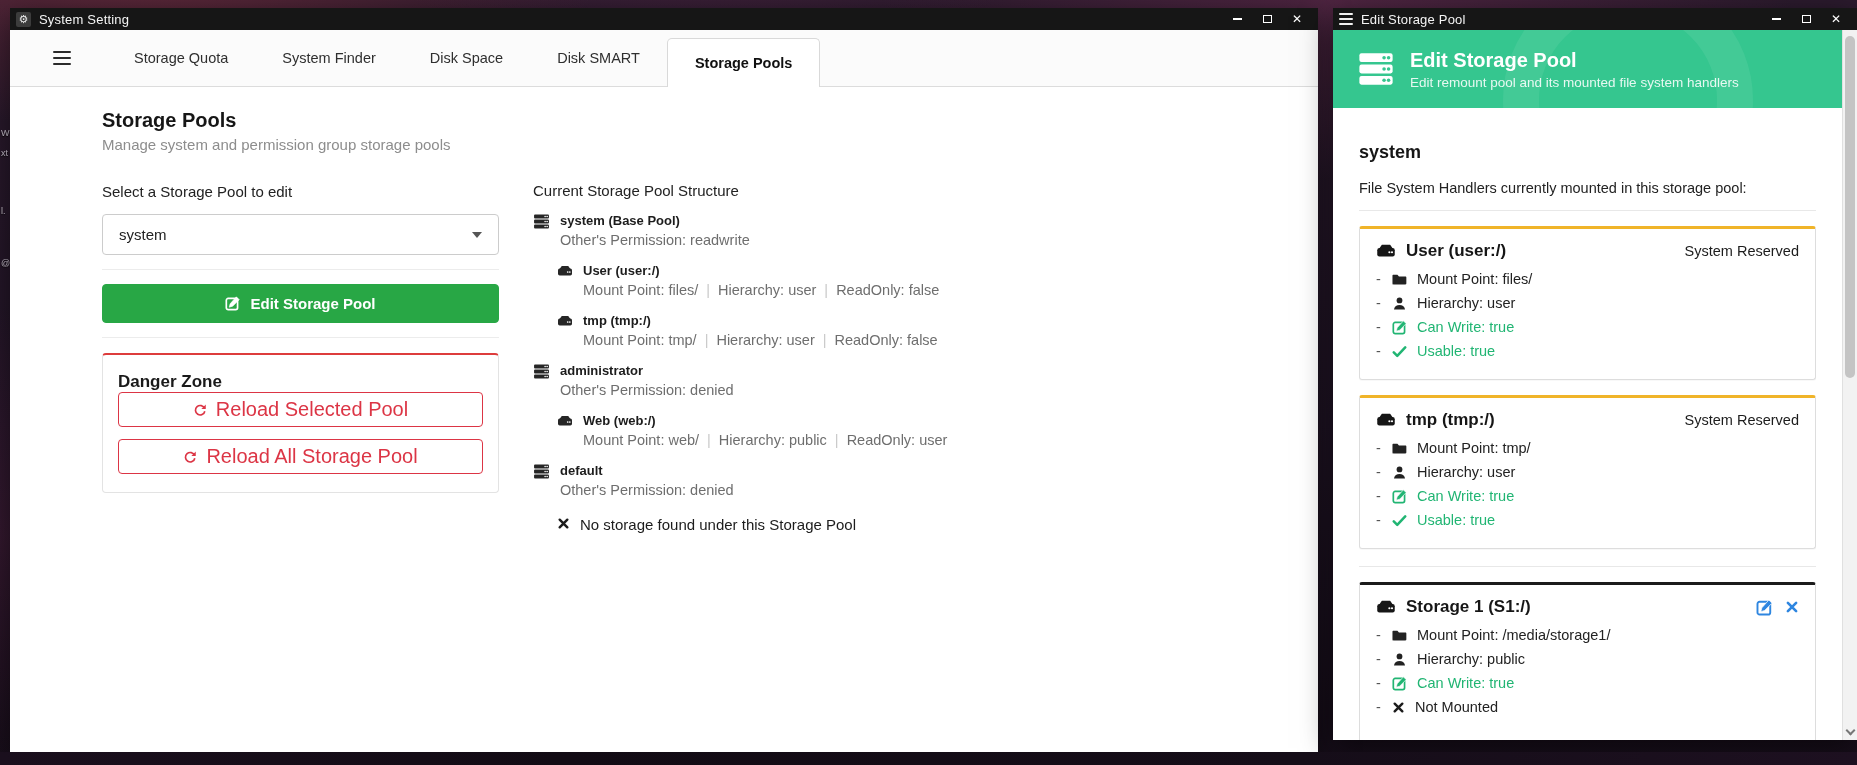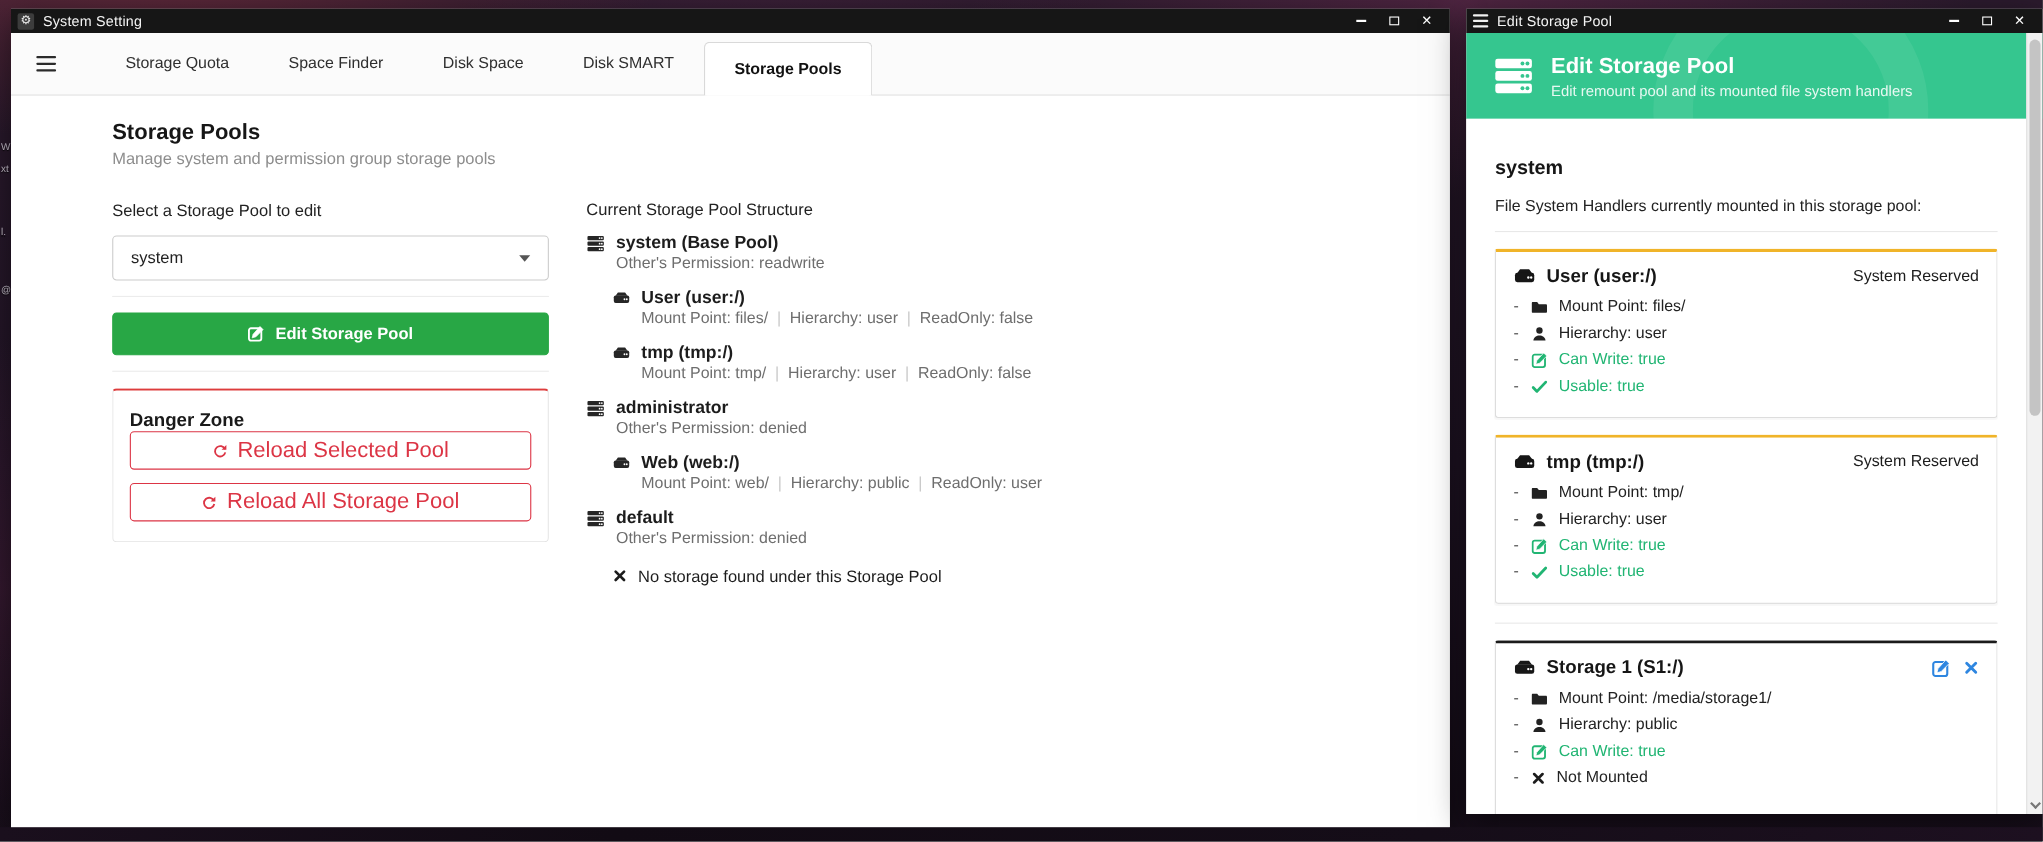--- a/index.html
+++ b/index.html
@@ -31,21 +31,21 @@
   .ic-close::before { content:"✕"; font-size:12px; line-height:1; }
   .icon-gear { width:15px; height:15px; background:#3c3c3c; border-radius:2px; display:flex; align-items:center; justify-content:center; }
   .icon-gear::before { content:"⚙"; font-size:11px; color:#e8e8e8; line-height:1; }
   .hamb { display:inline-flex; flex-direction:column; gap:3.5px; }
   .hamb i { display:block; width:18px; height:2.6px; background:#2b2b2b; border-radius:1px; }
   .hamb.light i { width:14px; height:2.2px; gap:2.5px; background:#f0f0f0; }
   .hamb.light { gap:2.5px; }
 
   
   #win-left { left:10px; top:8px; width:1308px; height:745px; }
-  .nav { height:57px; background:#fbfbfb; border-bottom:1px solid #dcdcdc; display:flex; align-items:center; position:relative; }
+  .nav { height:57px; background:#fbfbfb; border-bottom:1px solid #dcdcdc; display:flex; align-items:center; position:relative;padding-left:20px; }
   .nav .hamb { margin:0 36px 0 23px; }
   .tab { padding:0 27px; font-size:14.5px; color:#2f2f2f; display:flex; align-items:center; height:100%; }
   .tab.active { height:49px; align-self:flex-end; background:#fff; border:1px solid #d9d9d9; border-bottom:none;
     border-radius:5px 5px 0 0; font-weight:bold; margin-bottom:-1px; color:#111; }
   .lw-content { position:relative; height:calc(100% - 80px); background:#fff; }
 
   .col-left { position:absolute; left:92px; top:21px; width:397px; }
   .page-h1 { font-size:20px; font-weight:bold; color:#161616; line-height:24px; }
   .page-sub { font-size:15px; color:#8d8d8d; margin-top:3px; line-height:19px; }
   .sel-label { font-size:15px; color:#222; margin-top:28px; line-height:19px; }
@@ -59,21 +59,21 @@
   .danger-h { font-size:17px; font-weight:bold; color:#1a1a1a; }
   .danger-p { font-size:14.5px; color:#3f3f3f; line-height:1.5; margin:13px 0 17px; }
   .btn-red { height:35px; width:100%; background:#fff; border:1px solid #dc3545; border-radius:4px; color:#dc3545;
     font-size:20px; display:flex; align-items:center; justify-content:center; gap:9px; margin-bottom:12px; cursor:pointer; font-family:inherit; }
 
   .col-mid { position:absolute; left:523px; top:95px; width:720px; }
   .struct-label { font-size:15px; color:#222; line-height:18px; margin-bottom:12px; }
   .t-row { display:flex; gap:10px; margin-bottom:13px; }
   .t-row .ticon { flex:0 0 auto; margin-top:1px; }
   .t-child { margin-left:24px; }
-  .t-title { font-size:16px; font-weight:bold; color:#1c1c1c; line-height:18px; }
+  .t-title { font-size:13px; font-weight:bold; color:#1c1c1c; line-height:18px; }
   .t-meta { font-size:14.5px; color:#6e6e6e; line-height:17px; margin-top:2px; }
   .t-meta .seg:not(:last-child)::after { content:"|"; color:#c9c9c9; margin:0 8px; font-weight:normal; }
   .t-empty { font-size:15px; color:#1c1c1c; line-height:17px; margin-top:17px; }
 
   
   #win-right { left:1333px; top:8px; width:524px; height:732px; }
   .banner { height:78px; background:#35c68f; position:relative; overflow:hidden; display:flex; align-items:center; padding-left:24px; gap:15px; }
   .banner .ring { position:absolute; width:250px; height:250px; border:36px solid rgba(255,255,255,.07); border-radius:50%; left:170px; top:-55px; }
   .banner-title { font-size:20px; font-weight:bold; color:#fff; line-height:24px; }
   .banner-sub { font-size:13.5px; color:rgba(255,255,255,.88); margin-top:3px; }
@@ -167,21 +167,21 @@
       </span>
     </div>
 
     <div class="nav">
       <span class="hamb">
           <i></i>
           <i></i>
           <i></i>
         </span>
       <span class="tab">Storage Quota</span>
-      <span class="tab">Space Finder</span>
+      <span class="tab">System Finder</span>
       <span class="tab">Disk Space</span>
       <span class="tab">Disk SMART</span>
       <span class="tab active">Storage Pools</span>
     </div>
 
     <div class="lw-content">
 
       <div class="col-left">
         <div class="page-h1">Storage Pools</div>
         <div class="page-sub">Manage system and permission group storage pools</div>

